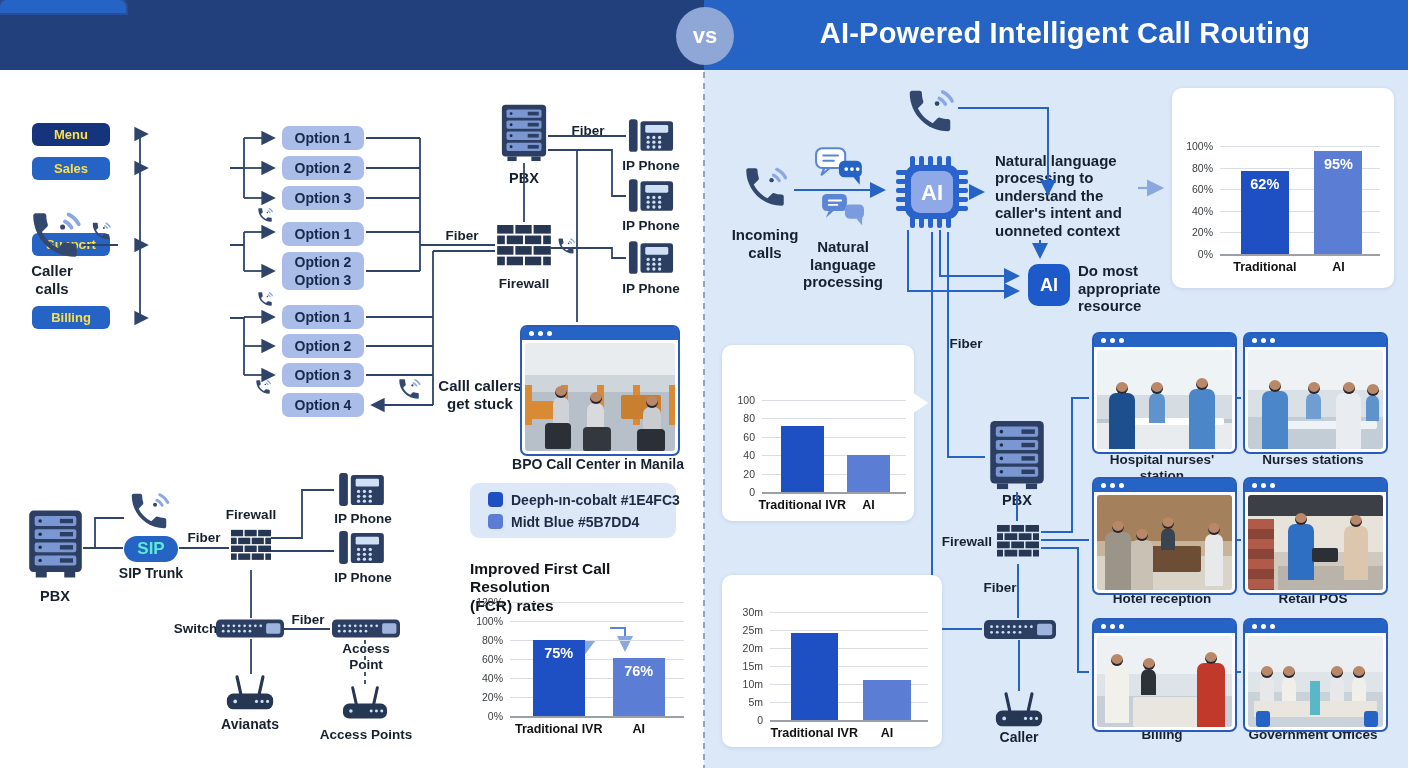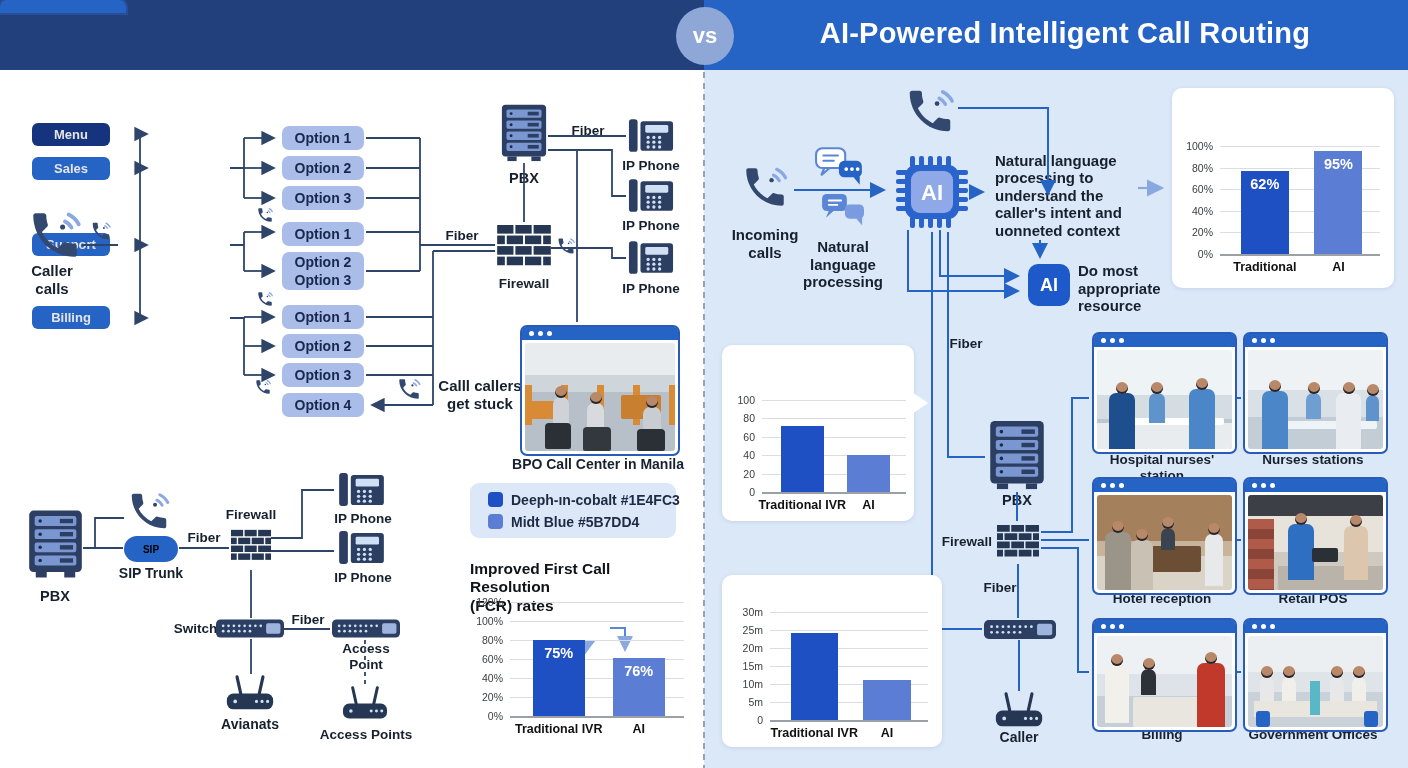--- a/index.html
+++ b/index.html
@@ -14,26 +14,26 @@
   .vs{left:676px;top:7px;width:58px;height:58px;border-radius:50%;background:#8ea7d6;
       color:#fff;font-size:22px;font-weight:800;display:flex;align-items:center;justify-content:center;z-index:5;}
   .lbl{position:absolute;font-size:13.5px;font-weight:600;line-height:1.18;color:#16202e;text-align:center;white-space:pre-line;}
   .lbl.big{font-size:15px;font-weight:700;}
   .lbl.left{text-align:left;}
   svg.wire{position:absolute;left:0;top:0;z-index:1;}
   .node{position:absolute;z-index:2;}
   
   .panel{left:120px;top:93px;width:126px;height:267px;background:#dce7f7;border:2px solid #2a4d9b;border-radius:9px;z-index:2;}
   .panel-top{position:absolute;left:-2px;top:-2px;width:126px;height:13px;background:#2563c4;border:2px solid #2a4d9b;border-radius:9px 9px 0 0;}
-  .ivrbtn{position:absolute;left:32px;width:78px;height:23px;border-radius:6px;background:#2563c4;color:#e5e5e5;
+  .ivrbtn{position:absolute;left:32px;width:78px;height:23px;border-radius:6px;background:#2563c4;color:#fde047;
       font-size:13px;font-weight:700;display:flex;align-items:center;justify-content:center;}
   .ivrbtn.dark{background:#16337e;}
   .chip{position:absolute;left:282px;width:82px;height:24px;border-radius:7px;background:#aabce8;color:#17284c;
       font-size:14px;font-weight:600;display:flex;align-items:center;justify-content:center;z-index:2;text-align:center;white-space:pre-line;line-height:1.3;}
-  .pill{position:absolute;border-radius:15px;background:#2563c4;color:#000000;font-weight:800;font-size:10px;
+  .pill{position:absolute;border-radius:15px;background:#2563c4;color:#5eead4;font-weight:800;font-size:17px;
       display:flex;align-items:center;justify-content:center;z-index:2;}
   
   .win{position:absolute;background:#fff;border:2px solid #2a5bb8;border-radius:7px;z-index:2;}
   .win .bar{position:absolute;left:0;top:0;right:0;height:13px;background:#2563c4;border-radius:4px 4px 0 0;}
   .win .bar i{position:absolute;top:4px;width:5px;height:5px;border-radius:50%;background:#fff;}
   .win .ph{position:absolute;left:3px;right:3px;top:16px;bottom:3px;border-radius:3px;overflow:hidden;}
   .pp{position:absolute;border-radius:7px 7px 0 0;}
   .pp::before{content:"";position:absolute;top:-11px;left:50%;margin-left:-6px;width:12px;height:12px;border-radius:50%;
       background:#b9capsicum;}
   .pp::before{background:#b98868;box-shadow:0 -2px 0 0 #262630 inset;}

